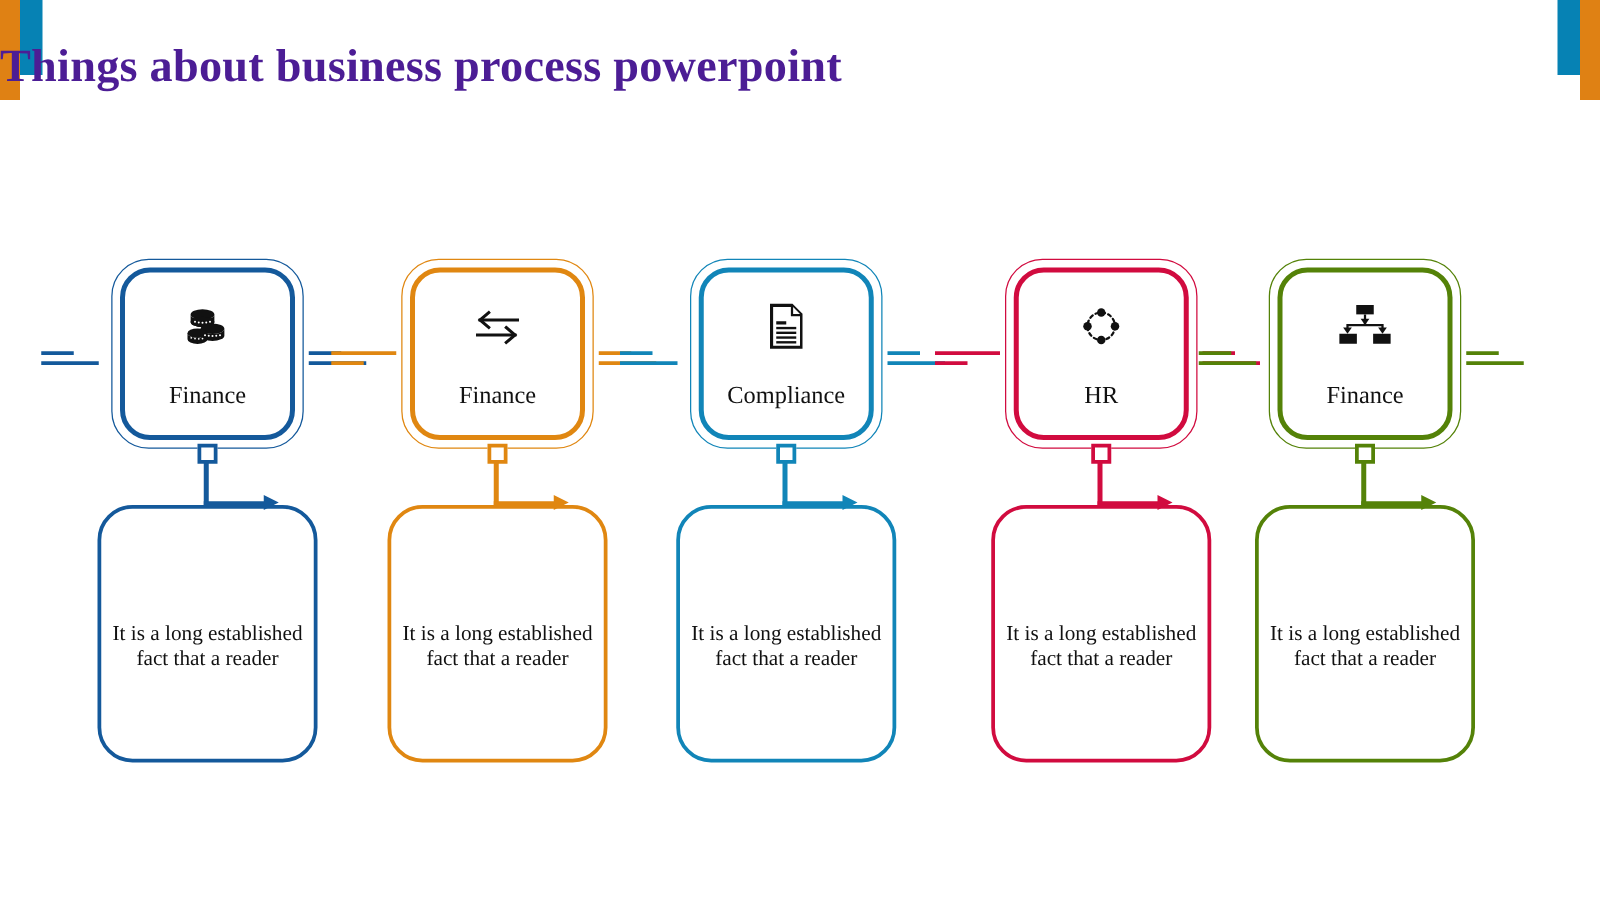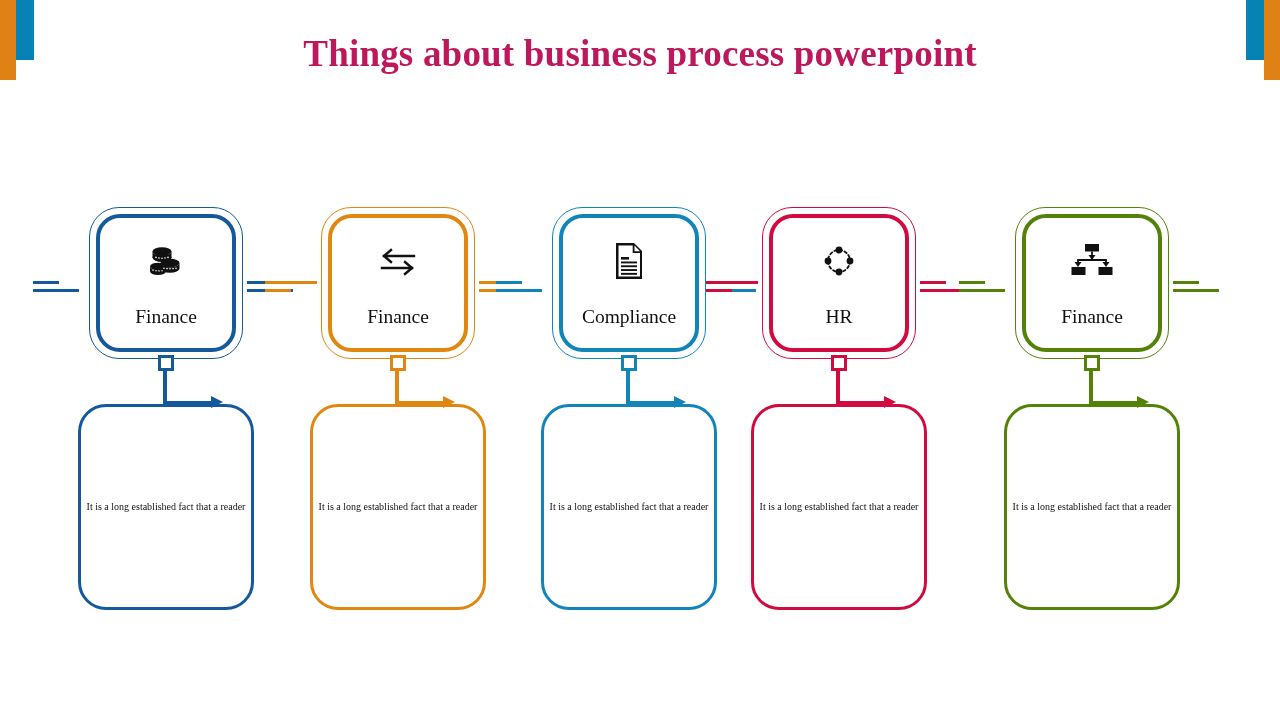--- a/index.html
+++ b/index.html
@@ -21,24 +21,24 @@
   #bar-tl-blue   { left: 16px;  width: 18px; height: 60px; background: #0682B4; }
   #bar-tr-blue   { left: 1246px;width: 18px; height: 60px; background: #0682B4; }
   #bar-tr-orange { left: 1264px;width: 16px; height: 80px; background: #DF8114; }
 
   
   #page-title {
     position: absolute;
     top: 32px;
     left: 0;
     width: 1280px;
-    text-align: center;
+    text-align: left;
     font-size: 37px;
     font-weight: 700;
-    color: #be185d;
+    color: #4c1d95;
     letter-spacing: 0.2px;
     font-family: "Liberation Serif", serif;
   }
 
   
   #diagram {
     position: absolute;
     top: 0; left: 0;
     width: 1280px;
     height: 720px;
@@ -146,21 +146,21 @@
     border: 3.4px solid;
     box-sizing: border-box;
     background: transparent;
   }
   .bottom-text {
     position: absolute;
     top: 497px;
     left: 10px;
     width: 162px;
     text-align: center;
-    font-size: 10px;
+    font-size: 17px;
     line-height: 19.5px;
     color: #111111;
     font-family: "Liberation Serif", serif;
   }
 
   .icon-svg { display: block; }
 </style>
 </head>
 <body>
 
@@ -281,21 +281,21 @@
     <div class="card-label">Compliance</div>
 
     <div class="conn-square" style="border-color:#1185B8;"></div>
     <div class="conn-stem" style="background:#1185B8;"></div>
     <div class="conn-arrow-line" style="background:#1185B8;"></div>
     <div class="conn-arrow-head" style="border-left-color:#1185B8;"></div>
 
     <div class="bottom-card" style="border-color:#1185B8;"></div>
     <div class="bottom-text">It is a long established fact that a reader</div>
   </div>
-    <div class="column" style="left: 748px;">
+    <div class="column" style="left: 790px;">
     <div class="dash dash-left-up" style="left:-42px;width:52px;background:#D10B3F;"></div>
     <div class="dash dash-left-down" style="left:-42px;width:26px;background:#D10B3F;"></div>
 
     <div class="dash dash-right-up" style="left:172px;width:26px;background:#D10B3F;"></div>
     <div class="dash dash-right-down" style="left:172px;width:46px;background:#D10B3F;"></div>
 
     <div class="top-card-outer" style="border-color:#D10B3F;"></div>
     <div class="top-card-inner" style="border-color:#D10B3F;"></div>
 
     <div class="card-icon">

